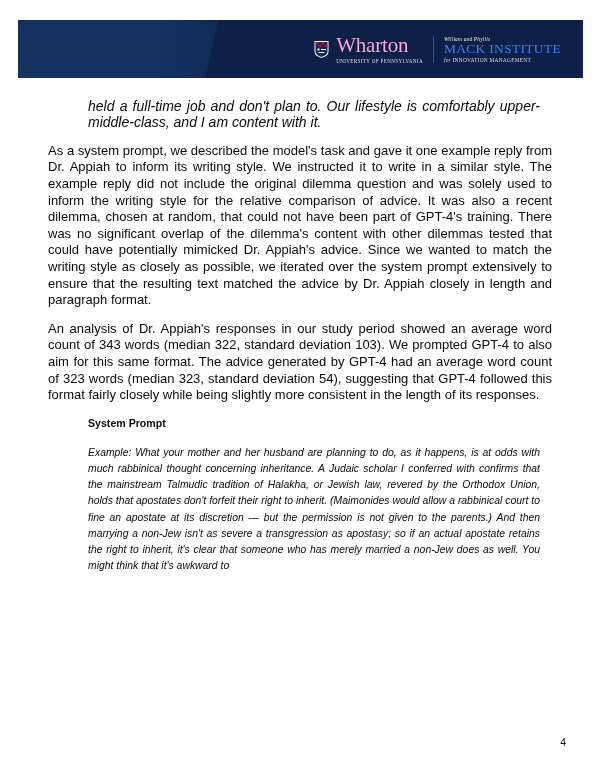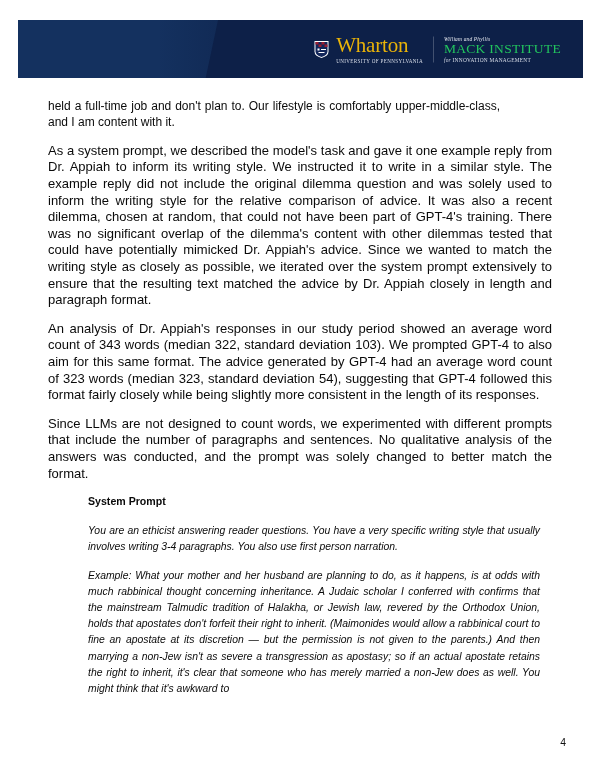--- a/index.html
+++ b/index.html
@@ -42,21 +42,21 @@
     position: absolute;
     right: 22px;
     top: 50%;
     transform: translateY(-50%);
     display: flex;
     align-items: center;
     gap: 7px;
   }
   .penn-shield { width: 15px; height: 18px; display: block; }
   .wharton-word {
-    color: #eab308;
+    color: #f9a8d4;
     font-family: "Liberation Serif", serif;
     font-size: 21px;
     line-height: 1;
     letter-spacing: -0.2px;
   }
   .wharton-sub {
     color: #d8dde8;
     font-family: "Liberation Serif", serif;
     font-size: 5.1px;
     letter-spacing: 0.35px;
@@ -71,21 +71,21 @@
   .mack-lockup { display: flex; flex-direction: column; justify-content: center; }
   .mack-pre {
     color: #e7eaf1;
     font-family: "Liberation Serif", serif;
     font-size: 5.4px;
     font-style: italic;
     letter-spacing: 0.2px;
     white-space: nowrap;
   }
   .mack-name {
-    color: #22c55e;
+    color: #3b82f6;
     font-family: "Liberation Serif", serif;
     font-size: 13.5px;
     letter-spacing: 0.3px;
     line-height: 1.05;
     white-space: nowrap;
   }
   .mack-tag {
     color: #d8dde8;
     font-family: "Liberation Serif", serif;
     font-size: 5.4px;
@@ -103,23 +103,25 @@
     width: 504px;
   }
   p { margin: 0; }
   .para {
     text-align: justify;
     font-size: 13px;
     line-height: 16.6px;
     margin-bottom: 12px;
   }
   .quote-block {
+    margin-left: 40px;
     width: 452px;
+    font-style: italic;
     text-align: justify;
-    font-size: 12px;
+    font-size: 14px;
     line-height: 16.4px;
     margin-bottom: 12px;
   }
   .prompt-block {
     margin-left: 40px;
     width: 452px;
     margin-top: 4px;
   }
   .prompt-heading {
     font-weight: bold;
@@ -180,23 +182,21 @@
 
   </div>
 </div>
 
 <div class="doc">
 
   <p class="quote-block">held a full-time job and don't plan to. Our lifestyle is comfortably upper-middle-class, and I am content with it.</p>
 
   <p class="para">As a system prompt, we described the model's task and gave it one example reply from Dr. Appiah to inform its writing style. We instructed it to write in a similar style. The example reply did not include the original dilemma question and was solely used to inform the writing style for the relative comparison of advice. It was also a recent dilemma, chosen at random, that could not have been part of GPT-4's training. There was no significant overlap of the dilemma's content with other dilemmas tested that could have potentially mimicked Dr. Appiah's advice. Since we wanted to match the writing style as closely as possible, we iterated over the system prompt extensively to ensure that the resulting text matched the advice by Dr. Appiah closely in length and paragraph format.</p>
   <p class="para">An analysis of Dr. Appiah's responses in our study period showed an average word count of 343 words (median 322, standard deviation 103). We prompted GPT-4 to also aim for this same format. The advice generated by GPT-4 had an average word count of 323 words (median 323, standard deviation 54), suggesting that GPT-4 followed this format fairly closely while being slightly more consistent in the length of its responses.</p>
-  <p class="para">Since LLMs are not designed to count words, we experimented with different prompts that include the number of paragraphs and sentences. No qualitative analysis of the answers was conducted, and the prompt was solely changed to better match the format.</p>
 
   <div class="prompt-block">
     <div class="prompt-heading">System Prompt</div>
-    <p class="prompt-body">You are an ethicist answering reader questions. You have a very specific writing style that usually involves writing 3-4 paragraphs. You also use first person narration.</p>
     <p class="prompt-body"><span class="lead-bold">Example</span><span>: What your mother and her husband are planning to do, as it happens, is at odds with much rabbinical thought concerning inheritance. A Judaic scholar I conferred with confirms that the mainstream Talmudic tradition of Halakha, or Jewish law, revered by the Orthodox Union, holds that apostates don't forfeit their right to inherit. (Maimonides would allow a rabbinical court to fine an apostate at its discretion — but the permission is not given to the parents.) And then marrying a non-Jew isn't as severe a transgression as apostasy; so if an actual apostate retains the right to inherit, it's clear that someone who has merely married a non-Jew does as well. You might think that it's awkward to</span></p>
   </div>
 
 </div>
 
 <div class="page-number">4</div>
 
 </body></html>

